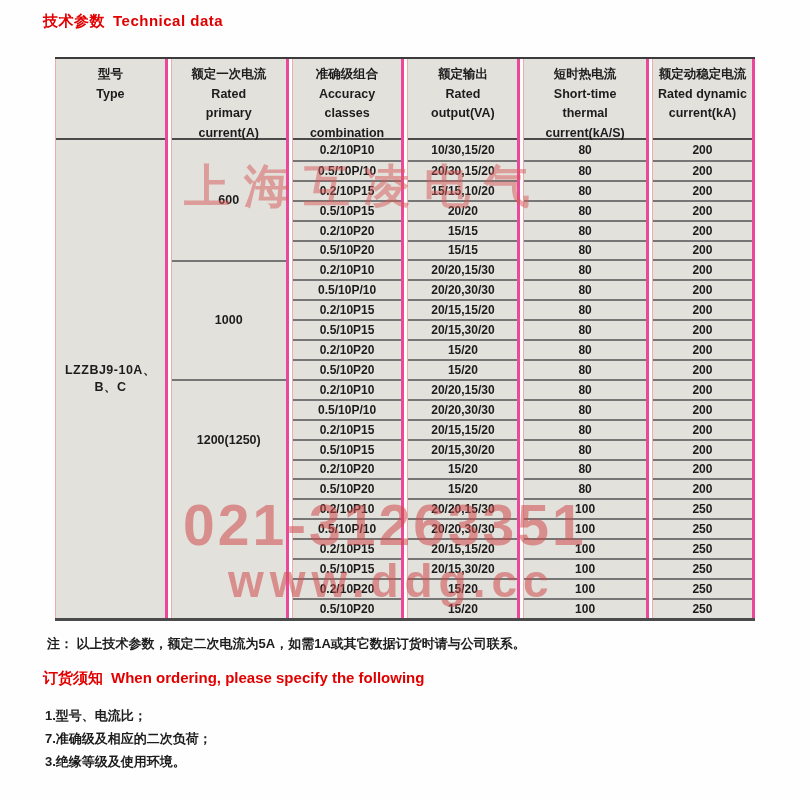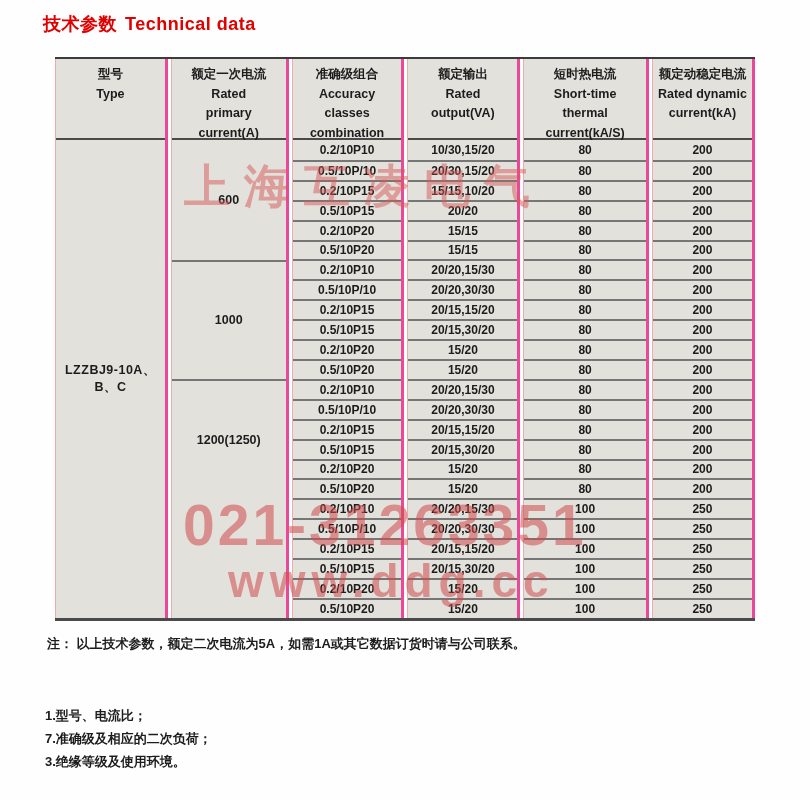--- a/index.html
+++ b/index.html
@@ -1,19 +1,19 @@
 <!DOCTYPE html>
 <html><head>
 <meta charset="utf-8">
 <style>
   html,body { margin:0; padding:0; background:#ffffff; }
   body { font-family: "Liberation Sans", "DejaVu Sans", sans-serif; }
   .page { position:relative; width:810px; height:800px; background:#fefefe; overflow:hidden; }
 
-  .page-title { position:absolute; left:43px; top:12px; font-size:18px; font-weight:bold; color:#e10000; letter-spacing:0.5px; }
+  .page-title { position:absolute; left:43px; top:12px; font-size:15px; font-weight:bold; color:#e10000; letter-spacing:0.5px; }
   .page-title .en { margin-left:8px; }
 
   
   .tech-table { position:absolute; left:55px; top:57px; width:700px; display:flex; gap:3px;
                 border-top:2px solid #3c3c3c; border-bottom:3px solid #4a4a4a; background:#ffffff; }
   .col { display:flex; flex-direction:column; border-left:1px solid #efaaaa; border-right:3px solid #ec4899; background:#e3e1dc; }
   .w1{width:112px} .w2{width:117px} .w3{width:112px} .w4{width:112px} .w5{width:125px} .w6{width:102px}
 
   .cell { box-sizing:border-box; display:flex; align-items:center; justify-content:center;
           background:#e3e1dc; font-weight:bold; font-size:12px; color:#1c1c1c; text-align:center; }
@@ -181,20 +181,23 @@
         <div class="cell row-cell rsep">250</div>
       </div>
   </div>
 
   <div class="wm wm-company">上海互凌电气</div>
   <div class="wm wm-phone">021-31263351</div>
   <div class="wm wm-site">www.ddg.cc</div>
 
   <div class="note">注： 以上技术参数，额定二次电流为5A，如需1A或其它数据订货时请与公司联系。</div>
 
+  <div class="order-heading">
+    <span>订货须知</span><span class="en">When ordering, please specify the following</span>
+  </div>
 
   <div class="order-list">
     <div class="order-item">1.型号、电流比；</div>
     <div class="order-item">7.准确级及相应的二次负荷；</div>
     <div class="order-item">3.绝缘等级及使用环境。</div>
   </div>
 
 </div>
 
 </body></html>

